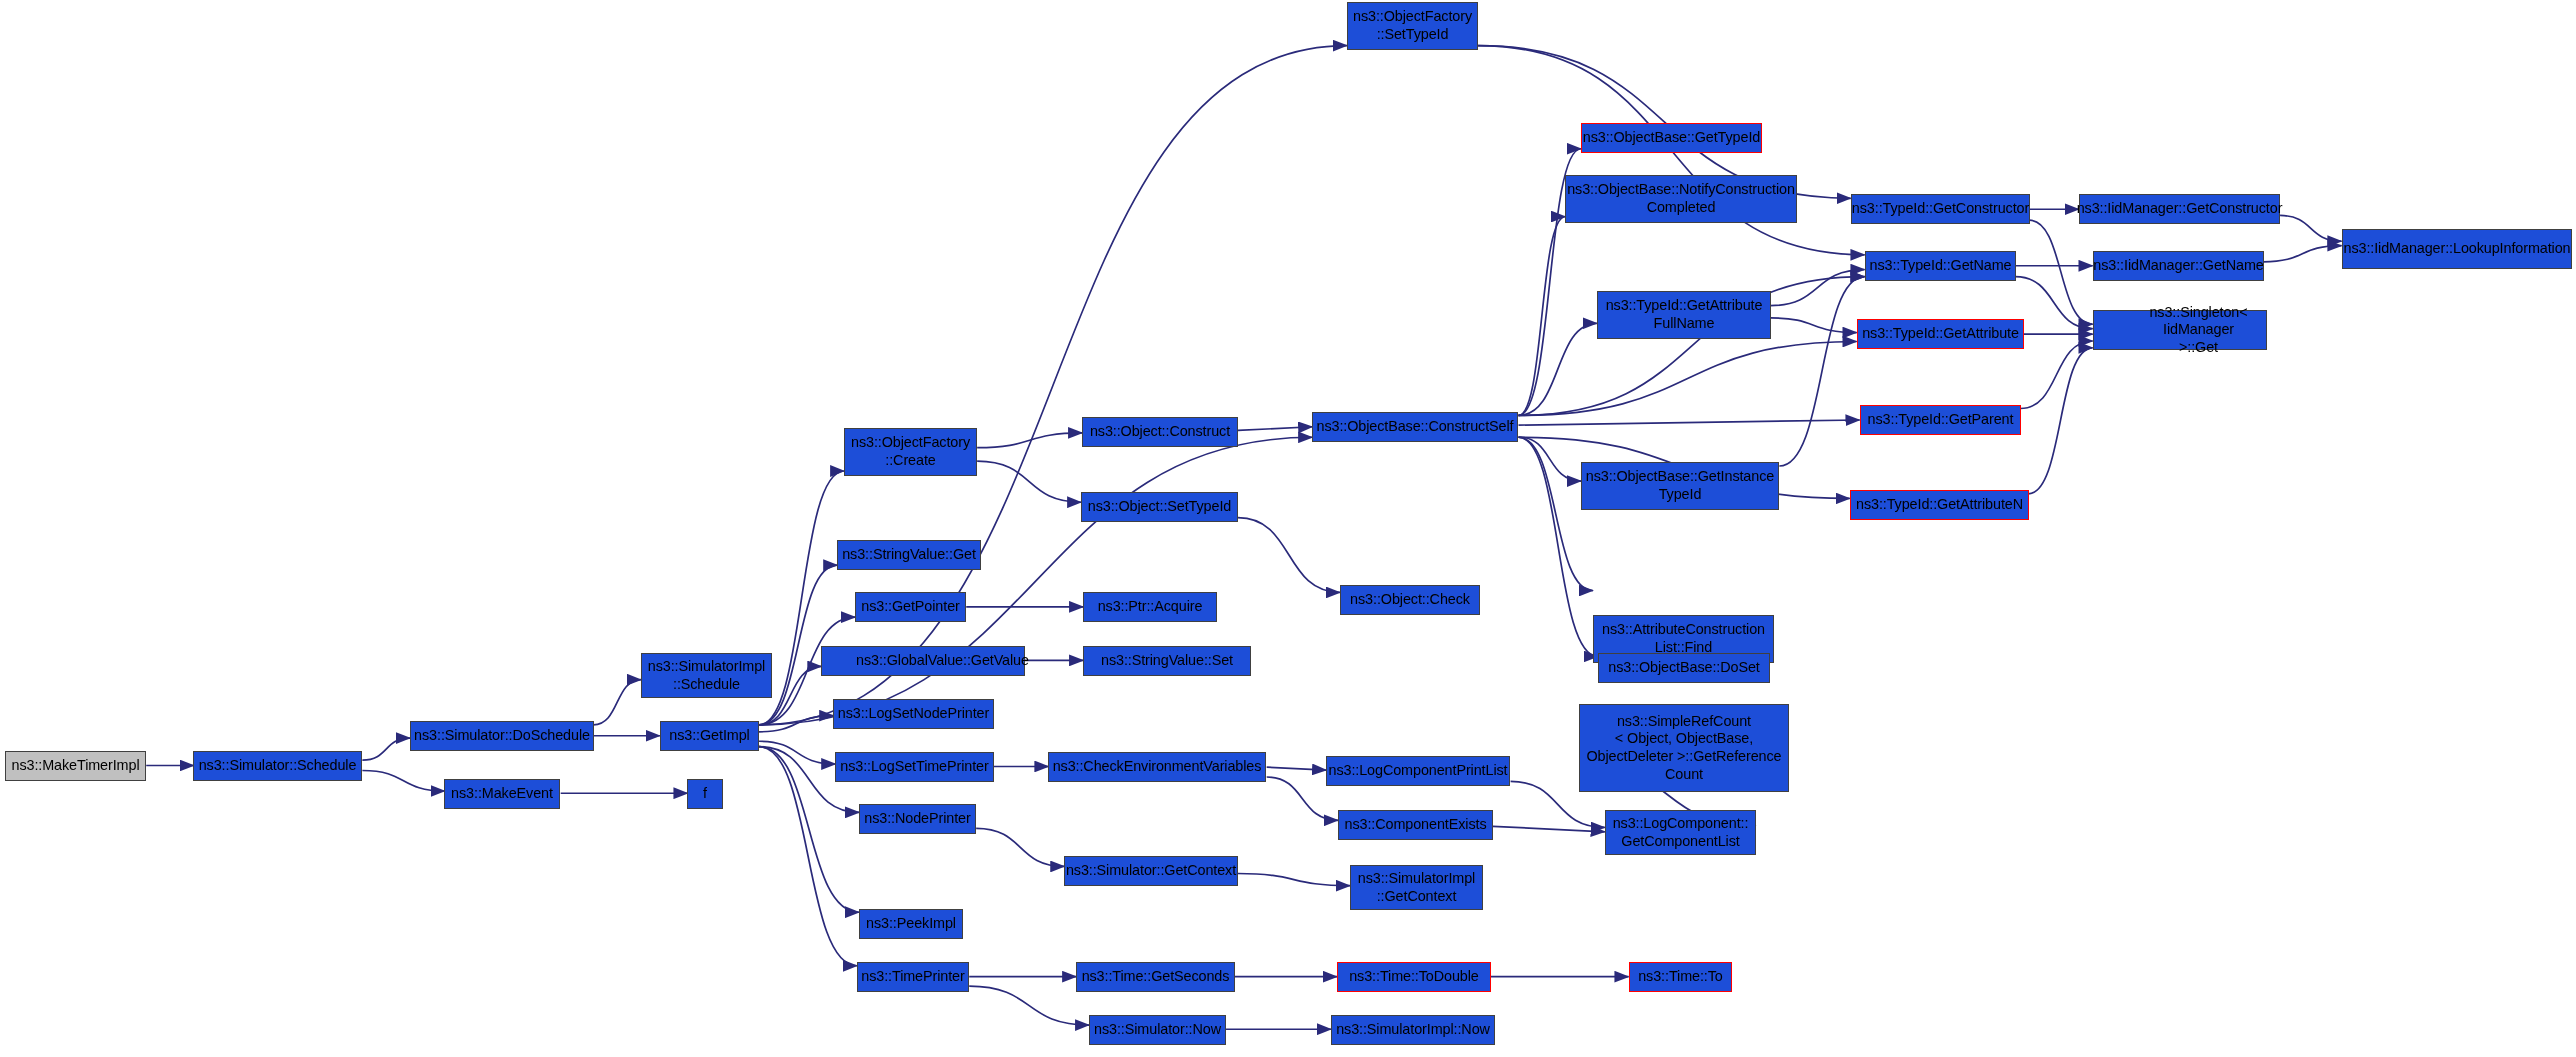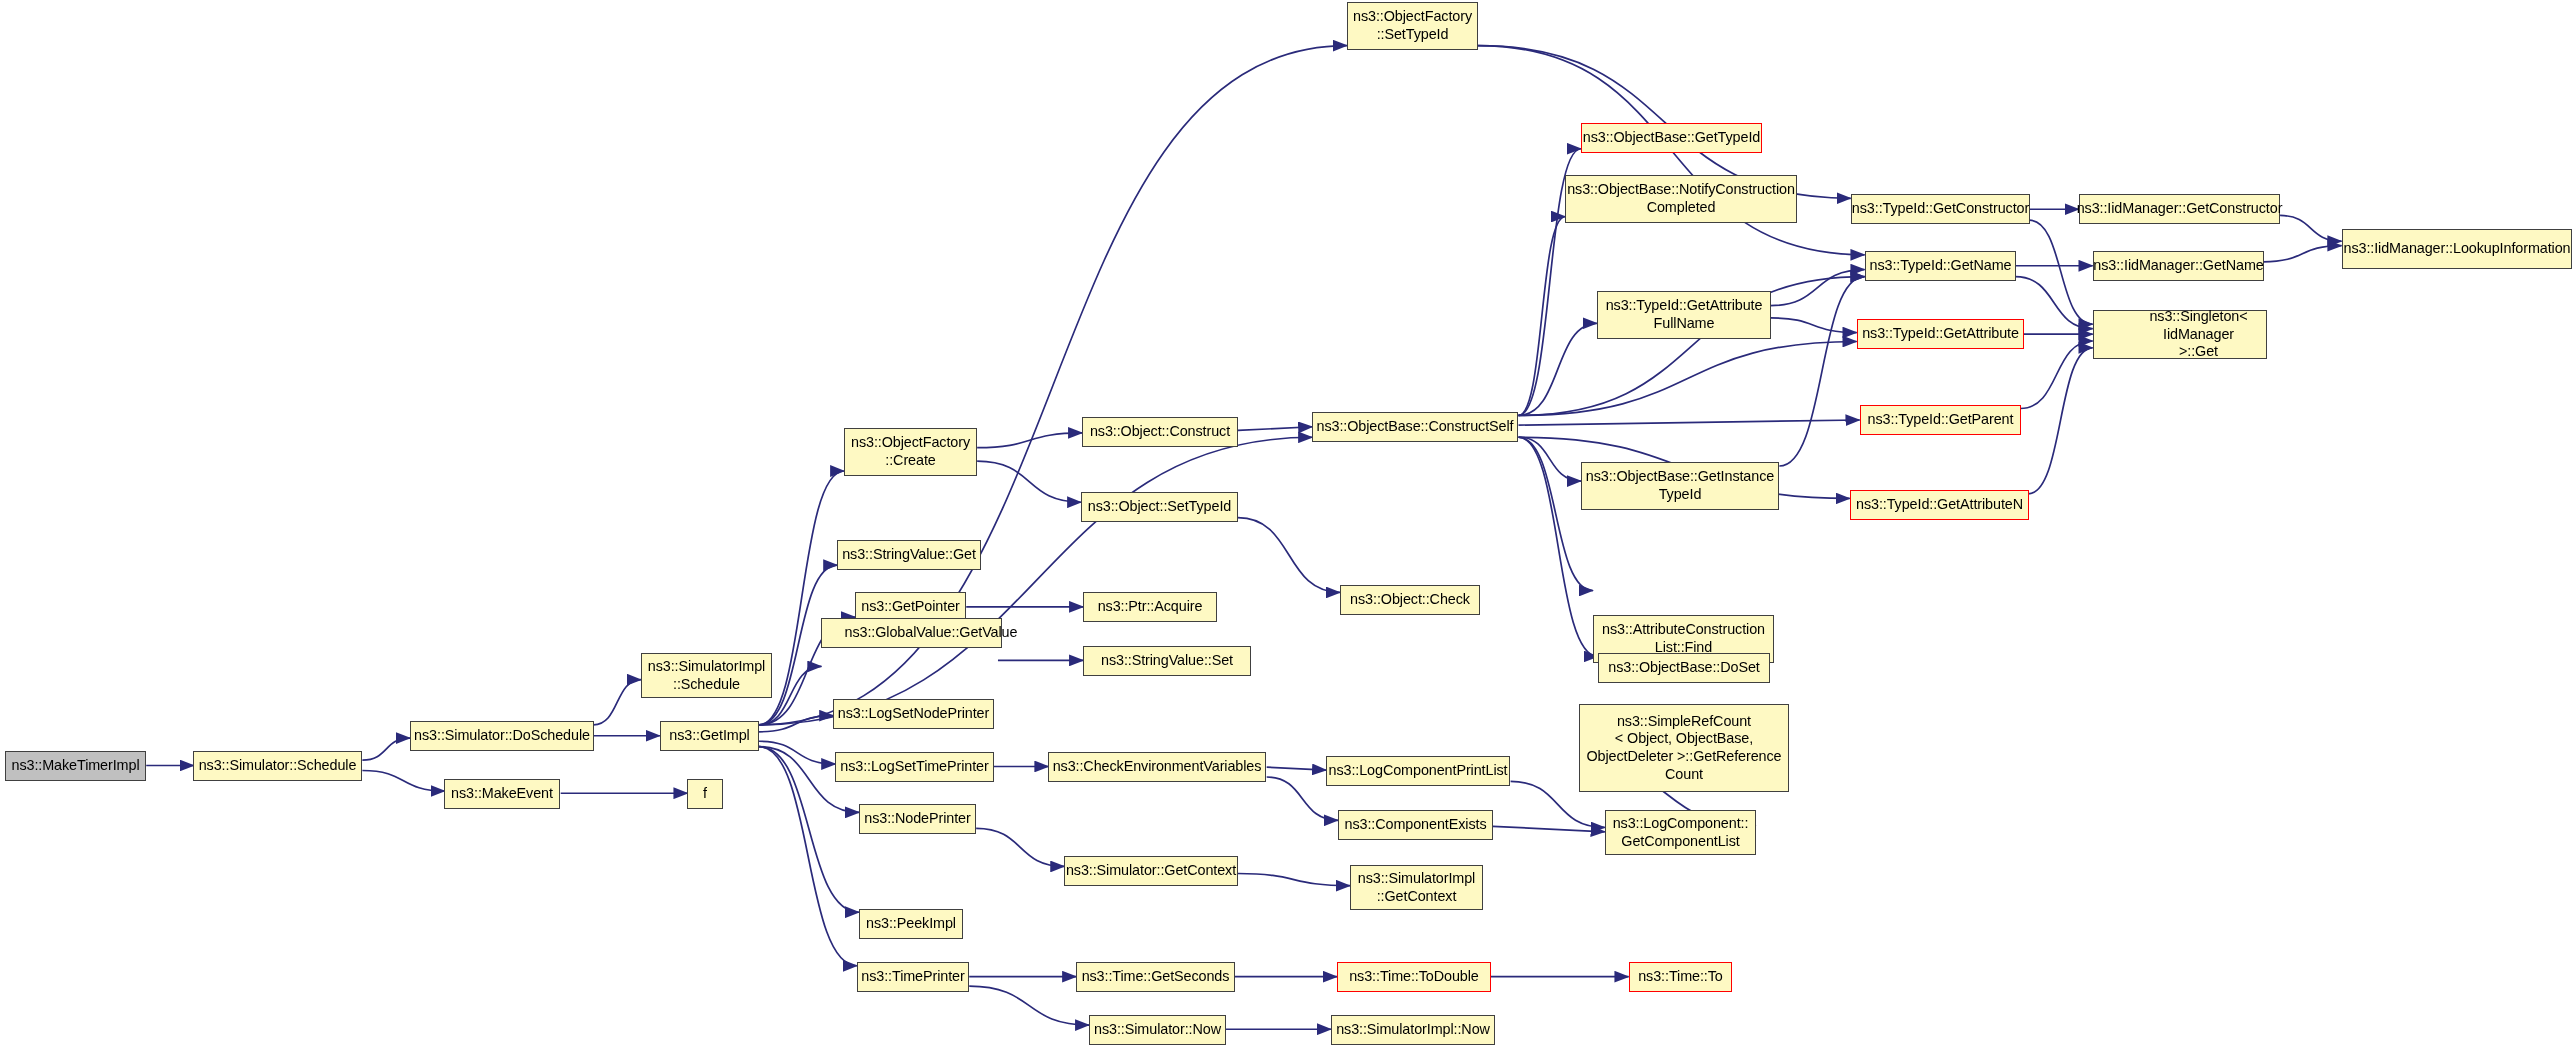--- a/index.html
+++ b/index.html
@@ -4,21 +4,21 @@
 <title>ns3::MakeTimerImpl call graph</title>
 <style>
   html,body{margin:0;padding:0;background:#ffffff;}
   body{font-family:"Liberation Sans",sans-serif;}
   #graph{position:relative;width:2576px;height:1057px;background:#fff;overflow:hidden;}
   #edges{position:absolute;left:0;top:0;width:2576px;height:1057px;pointer-events:none;}
   .node{
     position:absolute;
     box-sizing:border-box;
     border:1px solid #404040;
-    background:#fef9c3;
+    background:#1d4ed8;
     color:#000000;
     display:flex;
     align-items:center;
     justify-content:center;
     text-align:center;
     font-family:"Liberation Sans",sans-serif;
     font-size:14.4px;
     line-height:1.22;
     white-space:pre-line;
     letter-spacing:-0.1px;
@@ -107,21 +107,21 @@
       <div class="node" style="left: 444px; top: 779px; width: 116px; height: 30px;">ns3::MakeEvent</div>
       <div class="node" style="left: 687px; top: 779px; width: 36px; height: 30px;">f</div>
       <div class="node" style="left: 660px; top: 721px; width: 99px; height: 30px;">ns3::GetImpl</div>
       <div class="node" style="left: 641px; top: 653px; width: 131px; height: 45px;">ns3::SimulatorImpl
 ::Schedule</div>
       <div class="node" style="left: 844px; top: 428px; width: 133px; height: 48px;">ns3::ObjectFactory
 ::Create</div>
       <div class="node" style="left: 837px; top: 540px; width: 144px; height: 30px;">ns3::StringValue::Get</div>
       <div class="node" style="left: 855px; top: 592px; width: 111px; height: 30px;">ns3::GetPointer</div>
       <div class="node" style="left: 1083px; top: 592px; width: 134px; height: 30px;">ns3::Ptr::Acquire</div>
-      <div class="node" style="left: 821px; top: 618px; width: 181px; height: 30px; padding-left: 42px;">ns3::GlobalValue::GetValue</div>
+      <div class="node" style="left: 821px; top: 646px; width: 204px; height: 30px; padding-left: 42px;">ns3::GlobalValue::GetValue</div>
       <div class="node" style="left: 1083px; top: 646px; width: 168px; height: 30px;">ns3::StringValue::Set</div>
       <div class="node" style="left: 833px; top: 699px; width: 161px; height: 30px;">ns3::LogSetNodePrinter</div>
       <div class="node" style="left: 835px; top: 752px; width: 159px; height: 30px;">ns3::LogSetTimePrinter</div>
       <div class="node" style="left: 1048px; top: 752px; width: 218px; height: 30px;">ns3::CheckEnvironmentVariables</div>
       <div class="node" style="left: 859px; top: 804px; width: 117px; height: 30px;">ns3::NodePrinter</div>
       <div class="node" style="left: 1326px; top: 756px; width: 184px; height: 30px;">ns3::LogComponentPrintList</div>
       <div class="node" style="left: 1338px; top: 810px; width: 155px; height: 30px;">ns3::ComponentExists</div>
       <div class="node" style="left: 1064px; top: 856px; width: 174px; height: 30px;">ns3::Simulator::GetContext</div>
       <div class="node" style="left: 1350px; top: 865px; width: 133px; height: 45px;">ns3::SimulatorImpl
 ::GetContext</div>
@@ -154,18 +154,18 @@
 Count</div>
       <div class="node" style="left: 1605px; top: 810px; width: 151px; height: 45px;">ns3::LogComponent::
 GetComponentList</div>
       <div class="node" style="left: 1851px; top: 194px; width: 179px; height: 30px;">ns3::TypeId::GetConstructor</div>
       <div class="node" style="left: 1865px; top: 251px; width: 151px; height: 30px;">ns3::TypeId::GetName</div>
       <div class="node red" style="left: 1857px; top: 319px; width: 167px; height: 30px;">ns3::TypeId::GetAttribute</div>
       <div class="node red" style="left: 1860px; top: 405px; width: 161px; height: 30px;">ns3::TypeId::GetParent</div>
       <div class="node red" style="left: 1850px; top: 490px; width: 179px; height: 30px;">ns3::TypeId::GetAttributeN</div>
       <div class="node" style="left: 2079px; top: 194px; width: 201px; height: 30px;">ns3::IidManager::GetConstructor</div>
       <div class="node" style="left: 2093px; top: 251px; width: 171px; height: 30px;">ns3::IidManager::GetName</div>
-      <div class="node" style="left: 2093px; top: 310px; width: 174px; height: 49px; padding-left: 40px;">ns3::Singleton&lt; IidManager
+      <div class="node" style="left: 2093px; top: 310px; width: 174px; height: 40px; padding-left: 40px;">ns3::Singleton&lt; IidManager
 &gt;::Get</div>
       <div class="node" style="left: 2342px; top: 229px; width: 230px; height: 40px;">ns3::IidManager::LookupInformation</div>
     </div>
 </div>
 
 
 </body></html>

